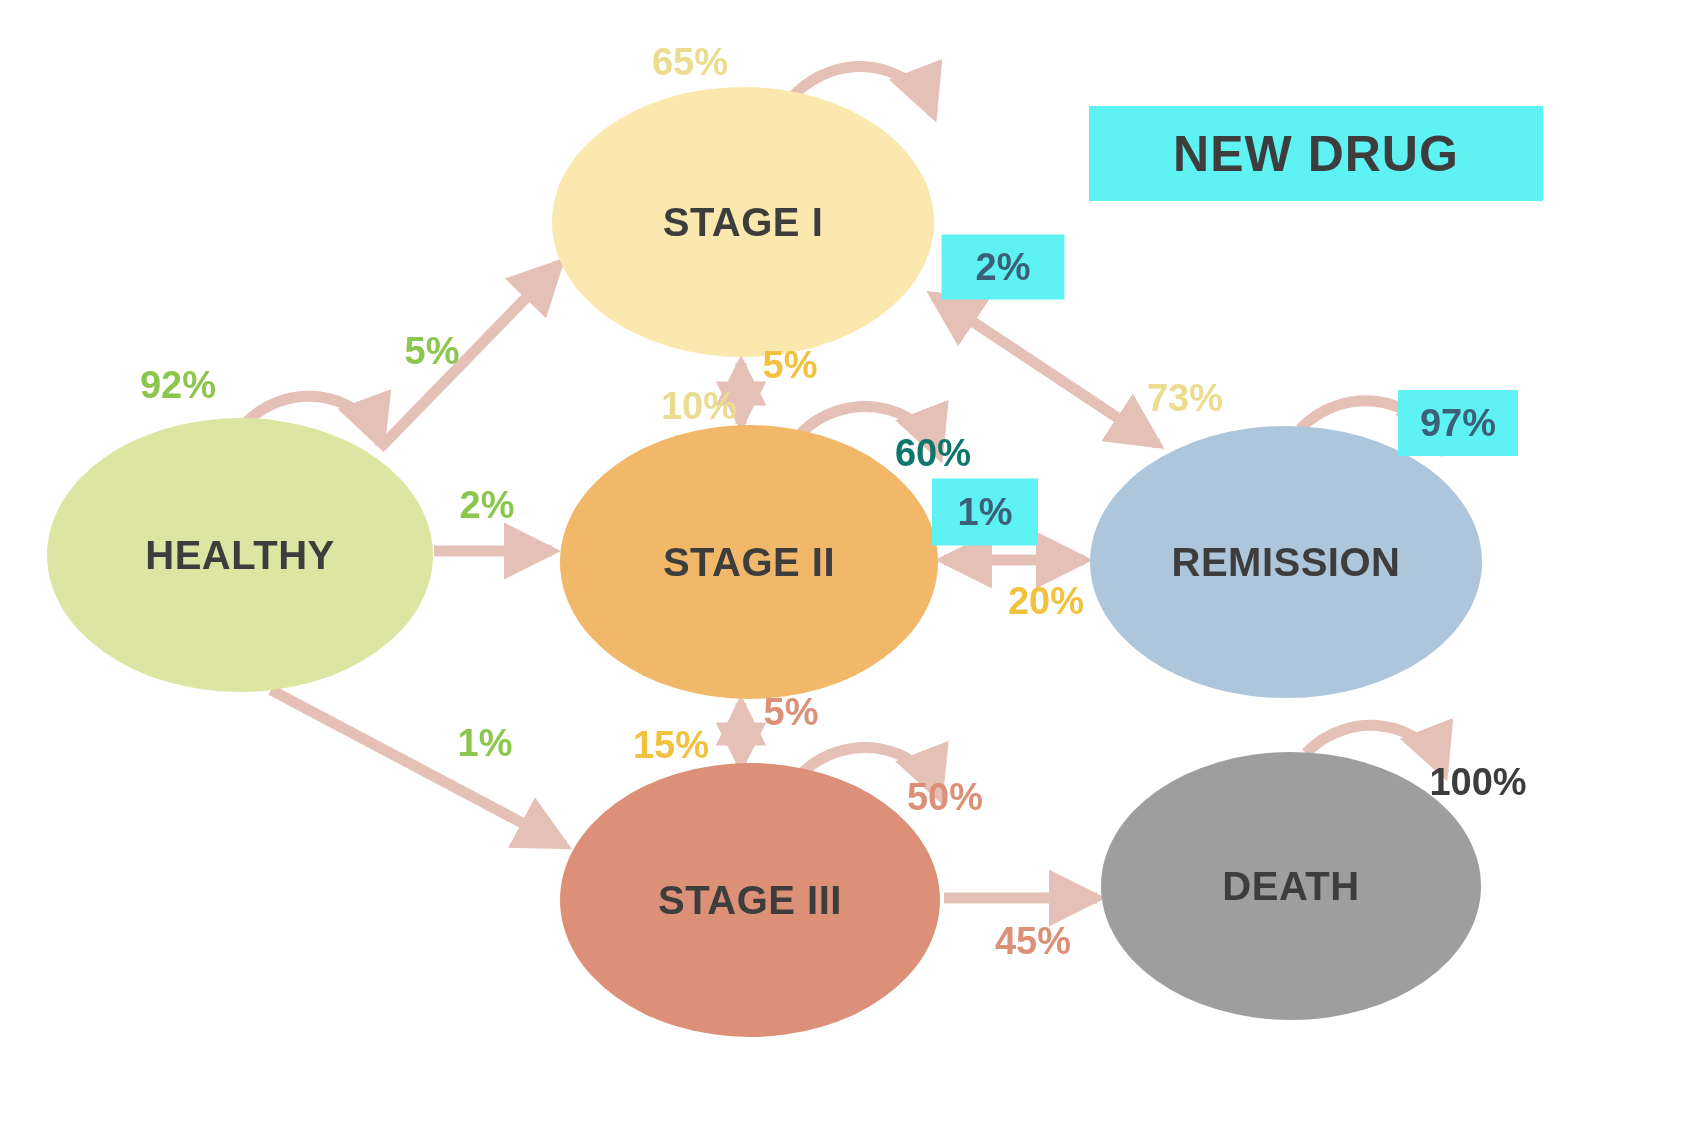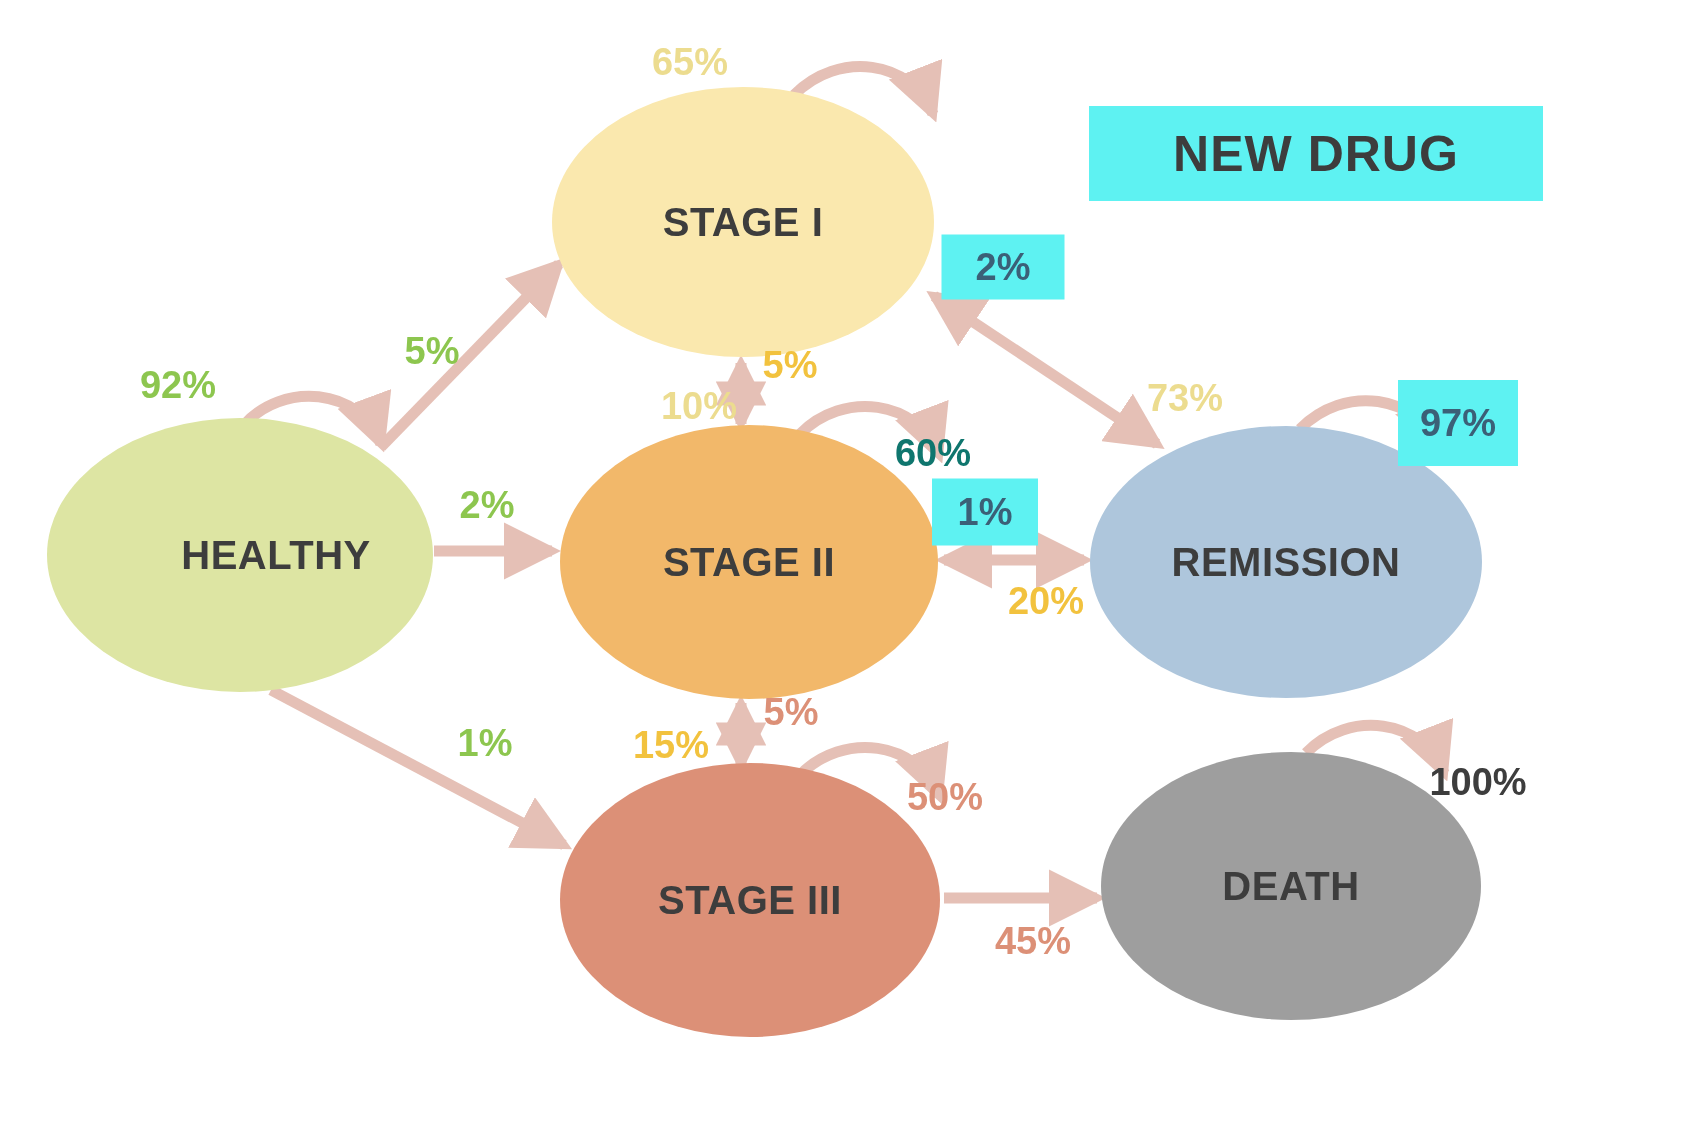--- a/index.html
+++ b/index.html
@@ -115,21 +115,21 @@
 
   <svg class="layer" viewBox="0 0 1708 1146">
     <ellipse cx="240" cy="555" rx="193" ry="137" fill="#dde5a3"></ellipse>
     <ellipse cx="743" cy="222" rx="191" ry="135" fill="#fae8ae"></ellipse>
     <ellipse cx="749" cy="562" rx="189" ry="137" fill="#f2b86a"></ellipse>
     <ellipse cx="750" cy="900" rx="190" ry="137" fill="#dc9077"></ellipse>
     <ellipse cx="1286" cy="562" rx="196" ry="136" fill="#aec6dc"></ellipse>
     <ellipse cx="1291" cy="886" rx="190" ry="134" fill="#9e9e9e"></ellipse>
   </svg>
 
-  <div class="node-label" style="left:240px;  top:555px; font-size:40px;margin-left:36px;">HEALTHY</div>
+  <div class="node-label" style="left:240px;  top:555px; font-size:40px;">HEALTHY</div>
   <div class="node-label" style="left:743px;  top:222px; font-size:40px;text-align:right;">STAGE I</div>
   <div class="node-label" style="left:749px;  top:562px; font-size:40px;">STAGE II</div>
   <div class="node-label" style="left:1286px; top:562px; font-size:40px;">REMISSION</div>
   <div class="node-label" style="left:750px;  top:900px; font-size:40px;">STAGE III</div>
   <div class="node-label" style="left:1291px; top:886px; font-size:40px;">DEATH</div>
 
   <div class="edge-label" style="left:178px;  top:385px; font-size:38px; color:#8dc64f;">92%</div>
   <div class="edge-label" style="left:432px;  top:351px; font-size:38px; color:#8dc64f;">5%</div>
   <div class="edge-label" style="left:487px;  top:505px; font-size:38px; color:#8dc64f;">2%</div>
   <div class="edge-label" style="left:485px;  top:743px; font-size:38px; color:#8dc64f;">1%</div>
@@ -140,17 +140,17 @@
   <div class="edge-label" style="left:933px;  top:453px; font-size:38px; color:#0f766e;">60%</div>
   <div class="edge-label" style="left:1046px; top:601px; font-size:38px; color:#f2c23e;">20%</div>
   <div class="edge-label" style="left:671px;  top:745px; font-size:38px; color:#f2c23e;">15%</div>
   <div class="edge-label" style="left:791px;  top:712px; font-size:38px; color:#dc9077;">5%</div>
   <div class="edge-label" style="left:945px;  top:797px; font-size:38px; color:#dc9077;">50%</div>
   <div class="edge-label" style="left:1033px; top:941px; font-size:38px; color:#dc9077;">45%</div>
   <div class="edge-label" style="left:1478px; top:762px; font-size:38px; color:#3d3d3d;margin-top:20px;">100%</div>
 
   <div class="hl-box" style="left:1003px; top:267px; width:123px; height:65px; font-size:38px;">2%</div>
   <div class="hl-box" style="left:985px;  top:512px; width:106px; height:67px; font-size:38px;">1%</div>
-  <div class="hl-box" style="left:1458px; top:423px; width:120px; height:86px; font-size:38px;">97%</div>
+  <div class="hl-box" style="left:1458px; top:423px; width:120px; height:66px; font-size:38px;">97%</div>
 
   <div class="legend-badge" style="left:1089px; top:106px; width:454px; height:95px; font-size:50px;">NEW DRUG</div>
 
 </div>
 
 </body></html>

